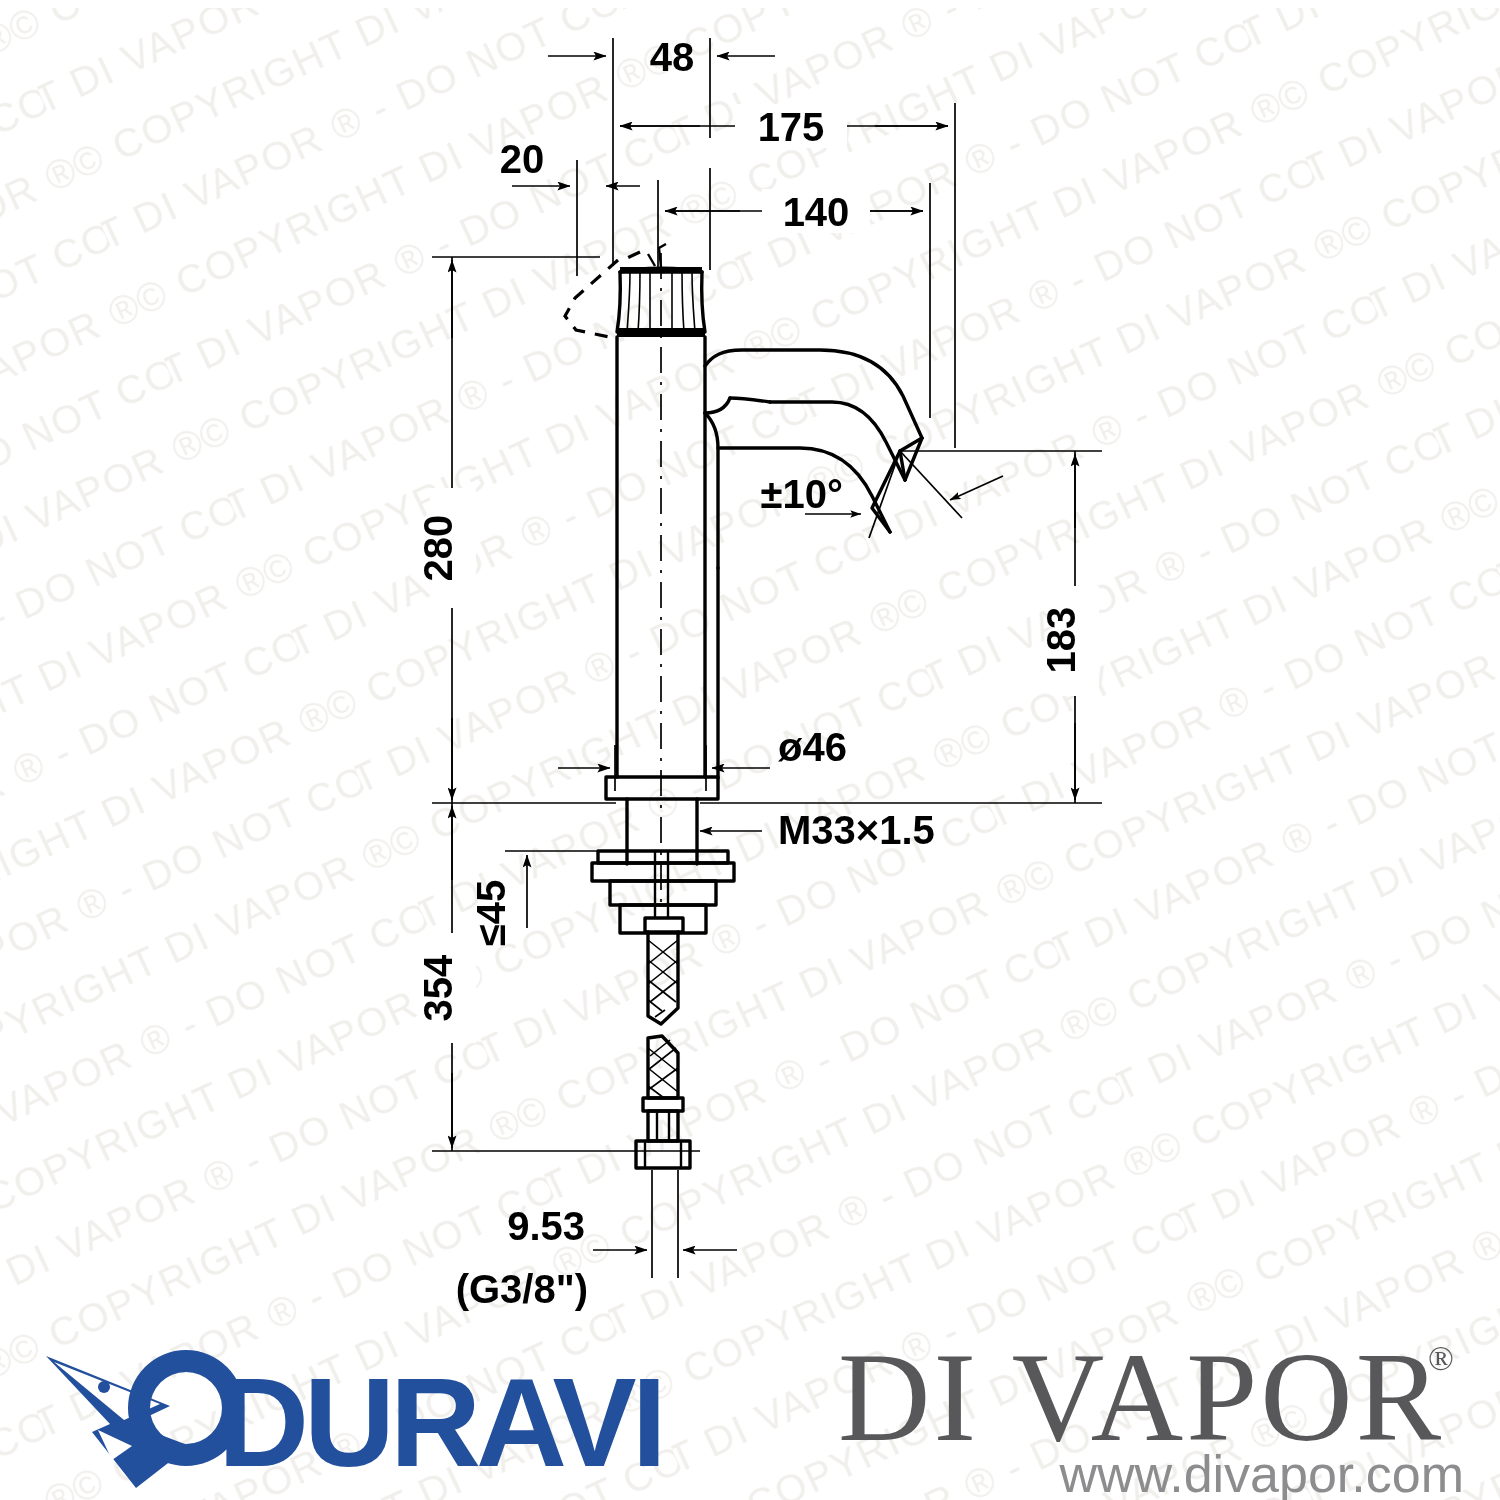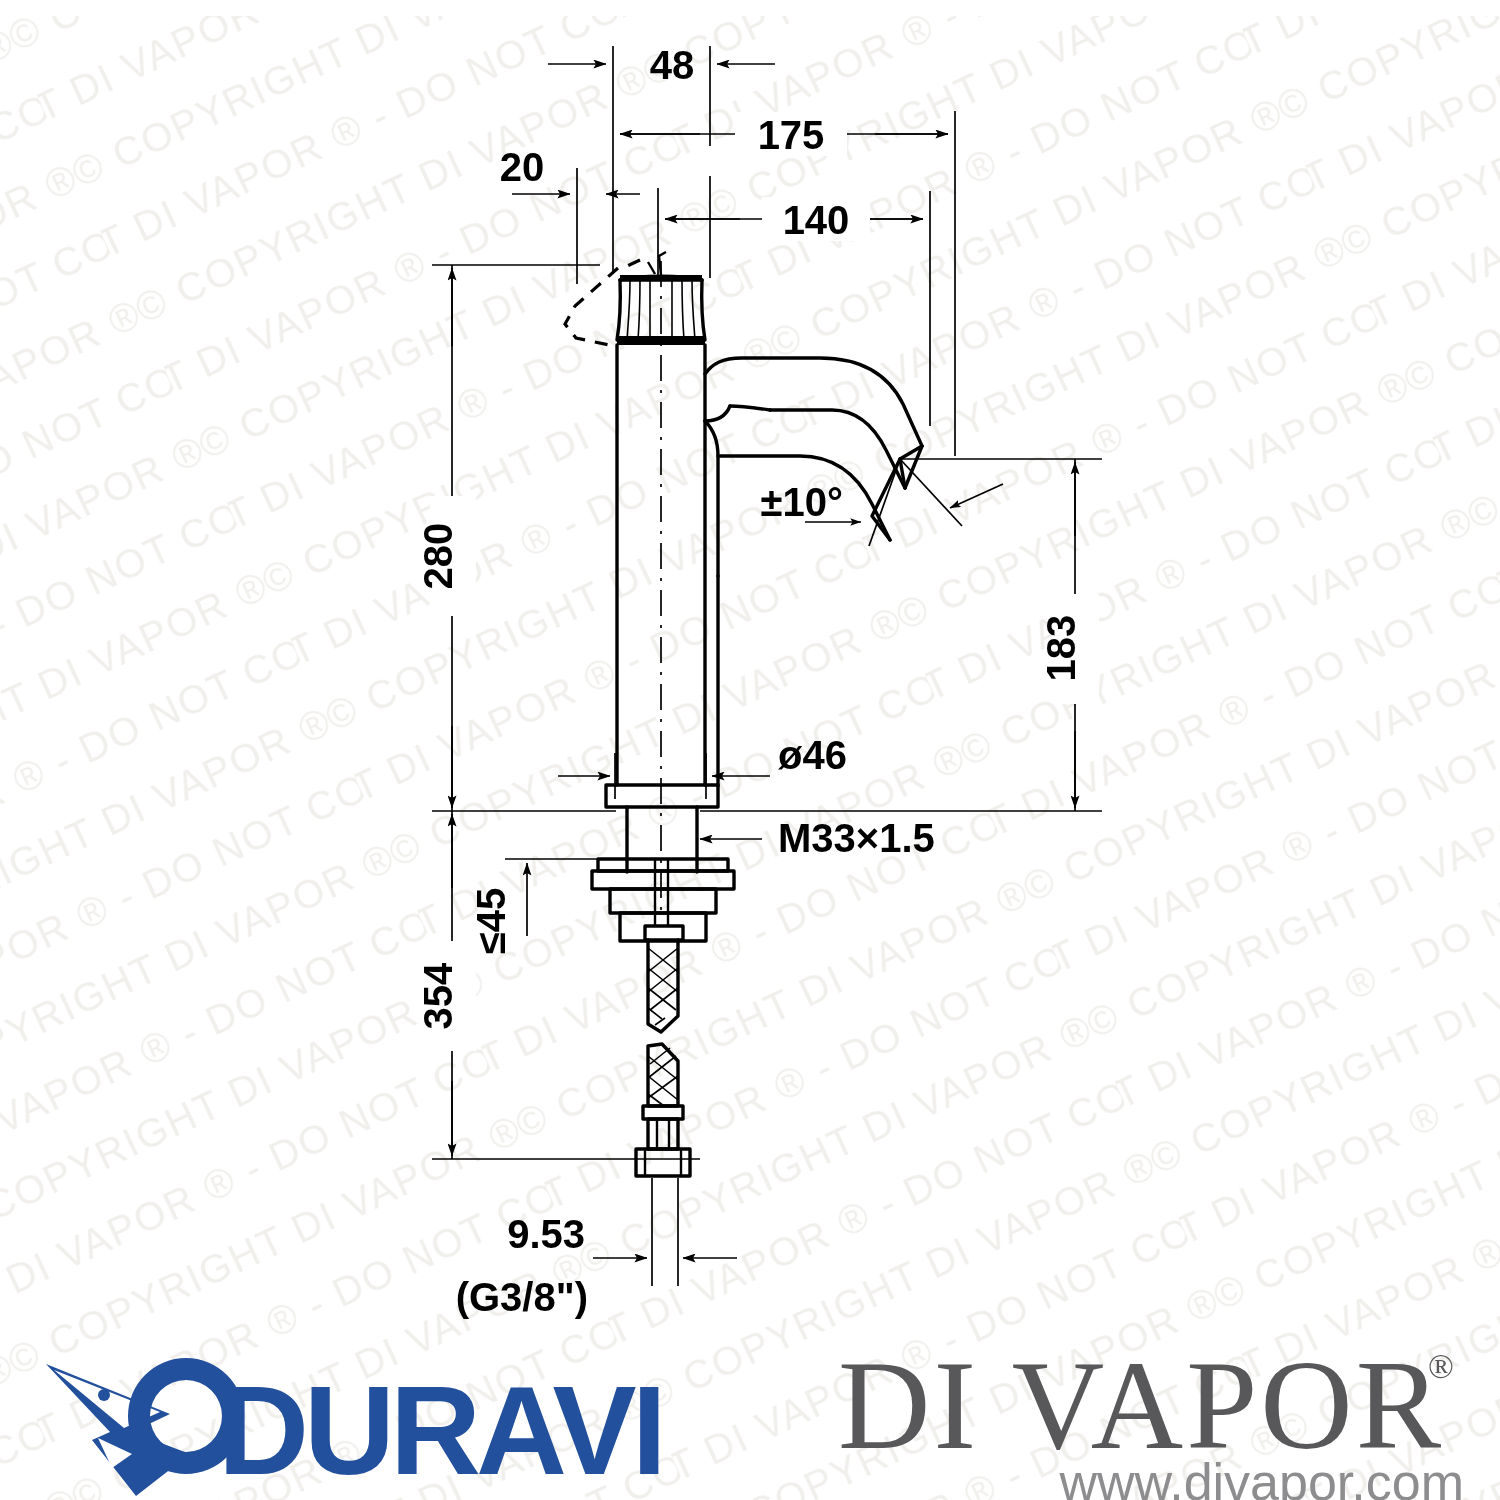--- a/index.html
+++ b/index.html
@@ -3,21 +3,21 @@
 <meta charset="utf-8">
 <style>
   html,body{margin:0;padding:0;}
   body{
     width:1500px;height:1500px;
     background:#ffffff;
     font-family:"Liberation Sans",sans-serif;
     overflow:hidden;
     position:relative;
   }
-  #stage{position:absolute;left:0;top:16px;width:1500px;height:1060px;}
+  #stage{position:absolute;left:0;top:8px;width:1500px;height:1060px;}
   #wm{position:absolute;left:0;top:0;width:1500px;height:1500px;z-index:1;pointer-events:none;}
   #drawing{position:absolute;left:0;top:0;width:1500px;height:1500px;z-index:2;}
   #logos{position:absolute;left:0;top:1310px;width:1500px;height:190px;z-index:3;}
   .dur{position:absolute;left:40px;top:10px;width:620px;height:170px;}
   .div{position:absolute;left:830px;top:4px;width:640px;height:180px;}
 </style>
 </head>
 <body>
 
 <div id="stage">

